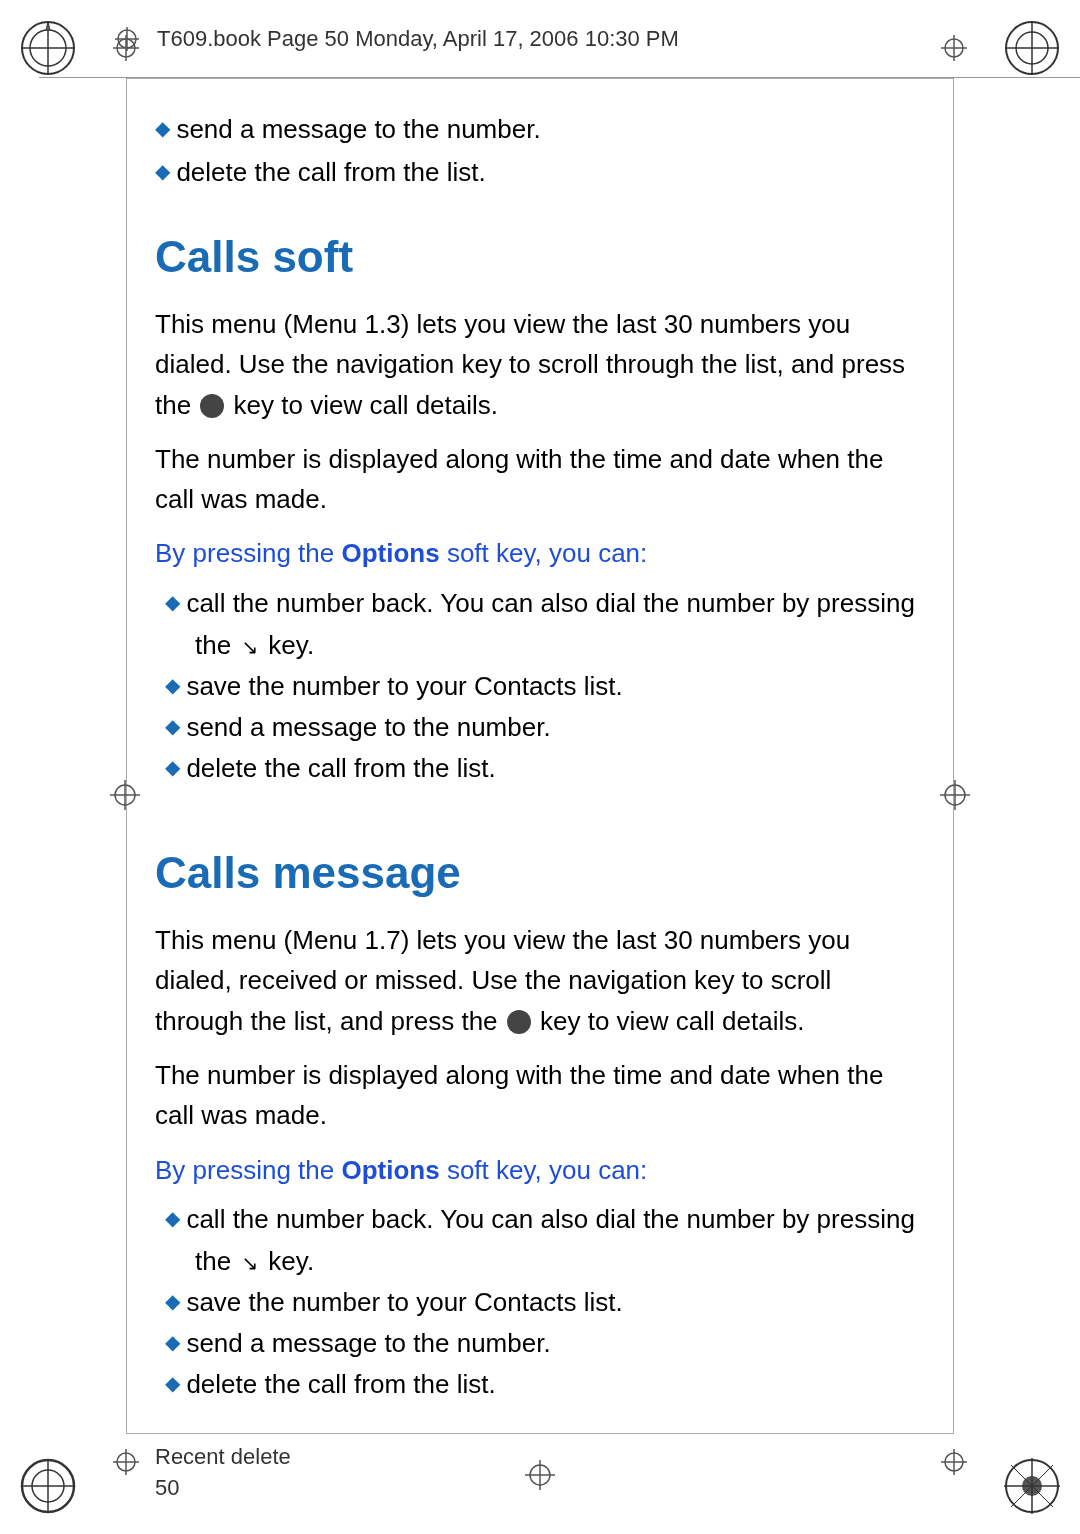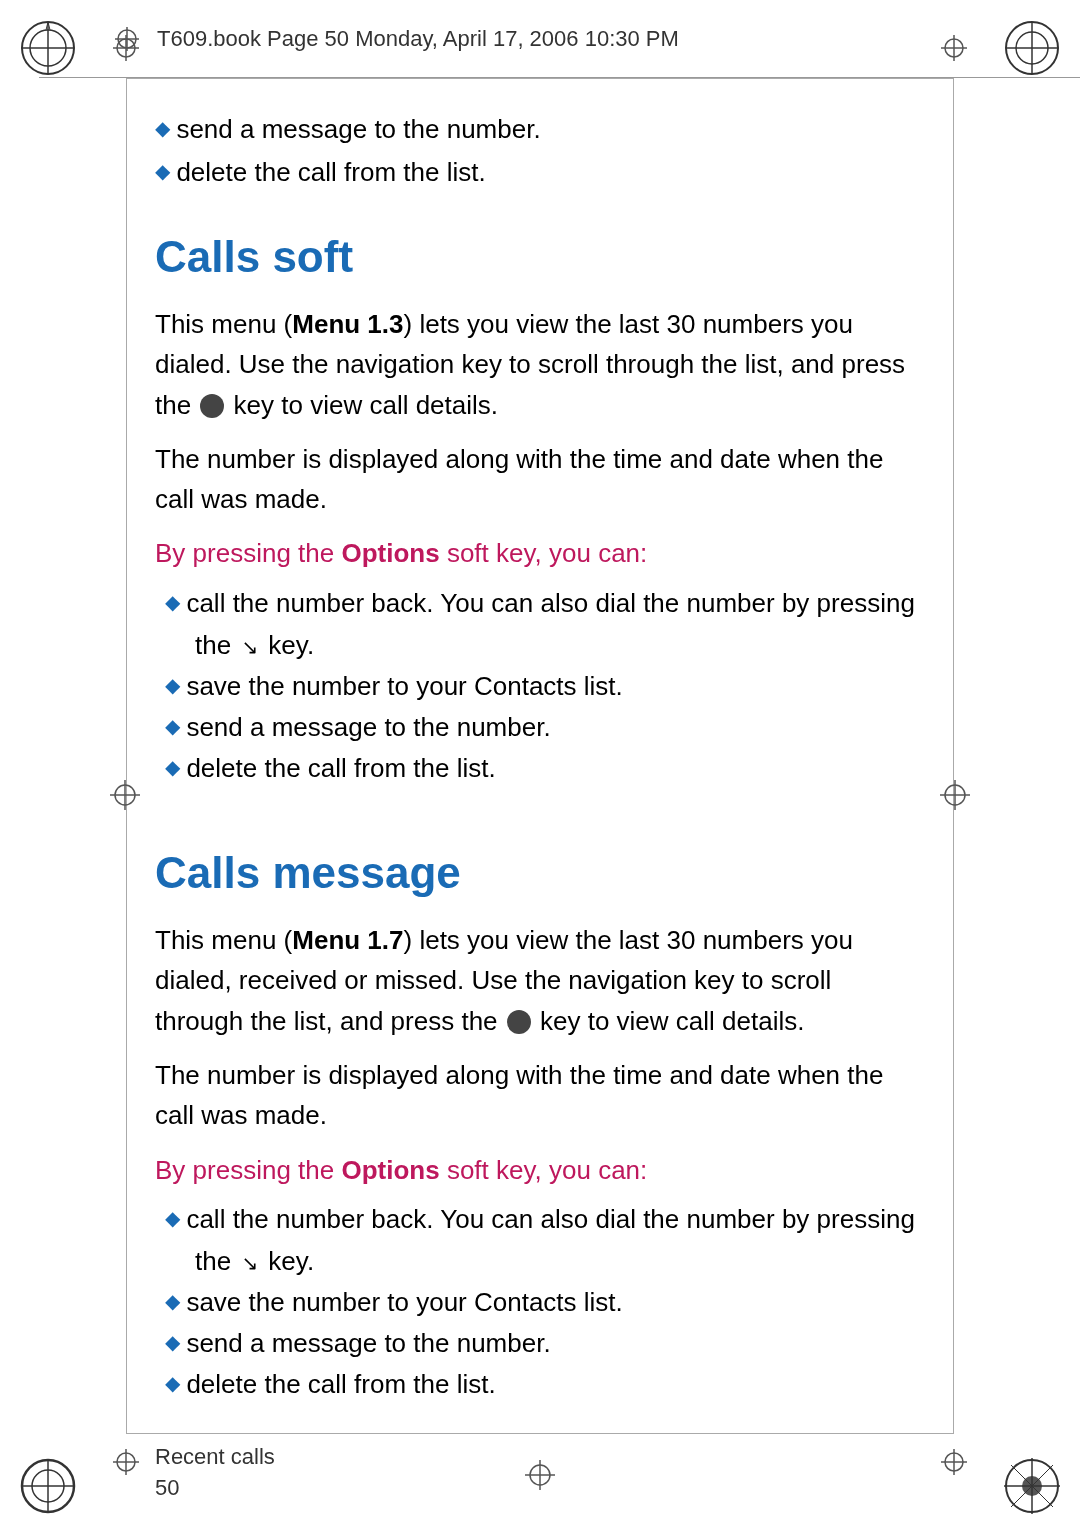--- a/index.html
+++ b/index.html
@@ -122,41 +122,41 @@
 
     
     .body-text {
       font-size: 26px;
       color: #000;
       line-height: 1.55;
       margin-bottom: 14px;
     }
 
     .body-text b {
-      font-weight: bold;
+      font-weight: normal;
       margin-top: 12px;
     }
 
     
     .key-icon {
       display: inline-block;
       width: 28px;
       height: 28px;
       background: #555;
       border-radius: 4px;
       vertical-align: middle;
       margin: 0 2px;
       position: relative;
       top: -2px;
     }
 
     
     .options-label {
       font-size: 26px;
-      color: #be185d;
+      color: #1d4ed8;
       line-height: 1.55;
       margin-bottom: 10px;
     }
 
     .options-label b {
       font-weight: bold;
     }
 
     
     .bullet-list {
@@ -381,21 +381,21 @@
           <span>delete the call from the list.</span>
         </div>
       </div>
     </div>
 
   </div>
 
   <div class="bottom-line"></div>
 
   <div class="footer">
-    <span class="footer-label">Recent calls</span>
+    <span class="footer-label">Recent delete</span>
     <span class="footer-label">50</span>
   </div>
 
   <div style="position:absolute; bottom:40px; left:50%; transform:translateX(-50%);">
     <svg width="30" height="30">
       <circle cx="15" cy="15" r="10" fill="none" stroke="#555" stroke-width="1.5"></circle>
       <line x1="15" y1="0" x2="15" y2="30" stroke="#555" stroke-width="1.5"></line>
       <line x1="0" y1="15" x2="30" y2="15" stroke="#555" stroke-width="1.5"></line>
     </svg>
   </div>

